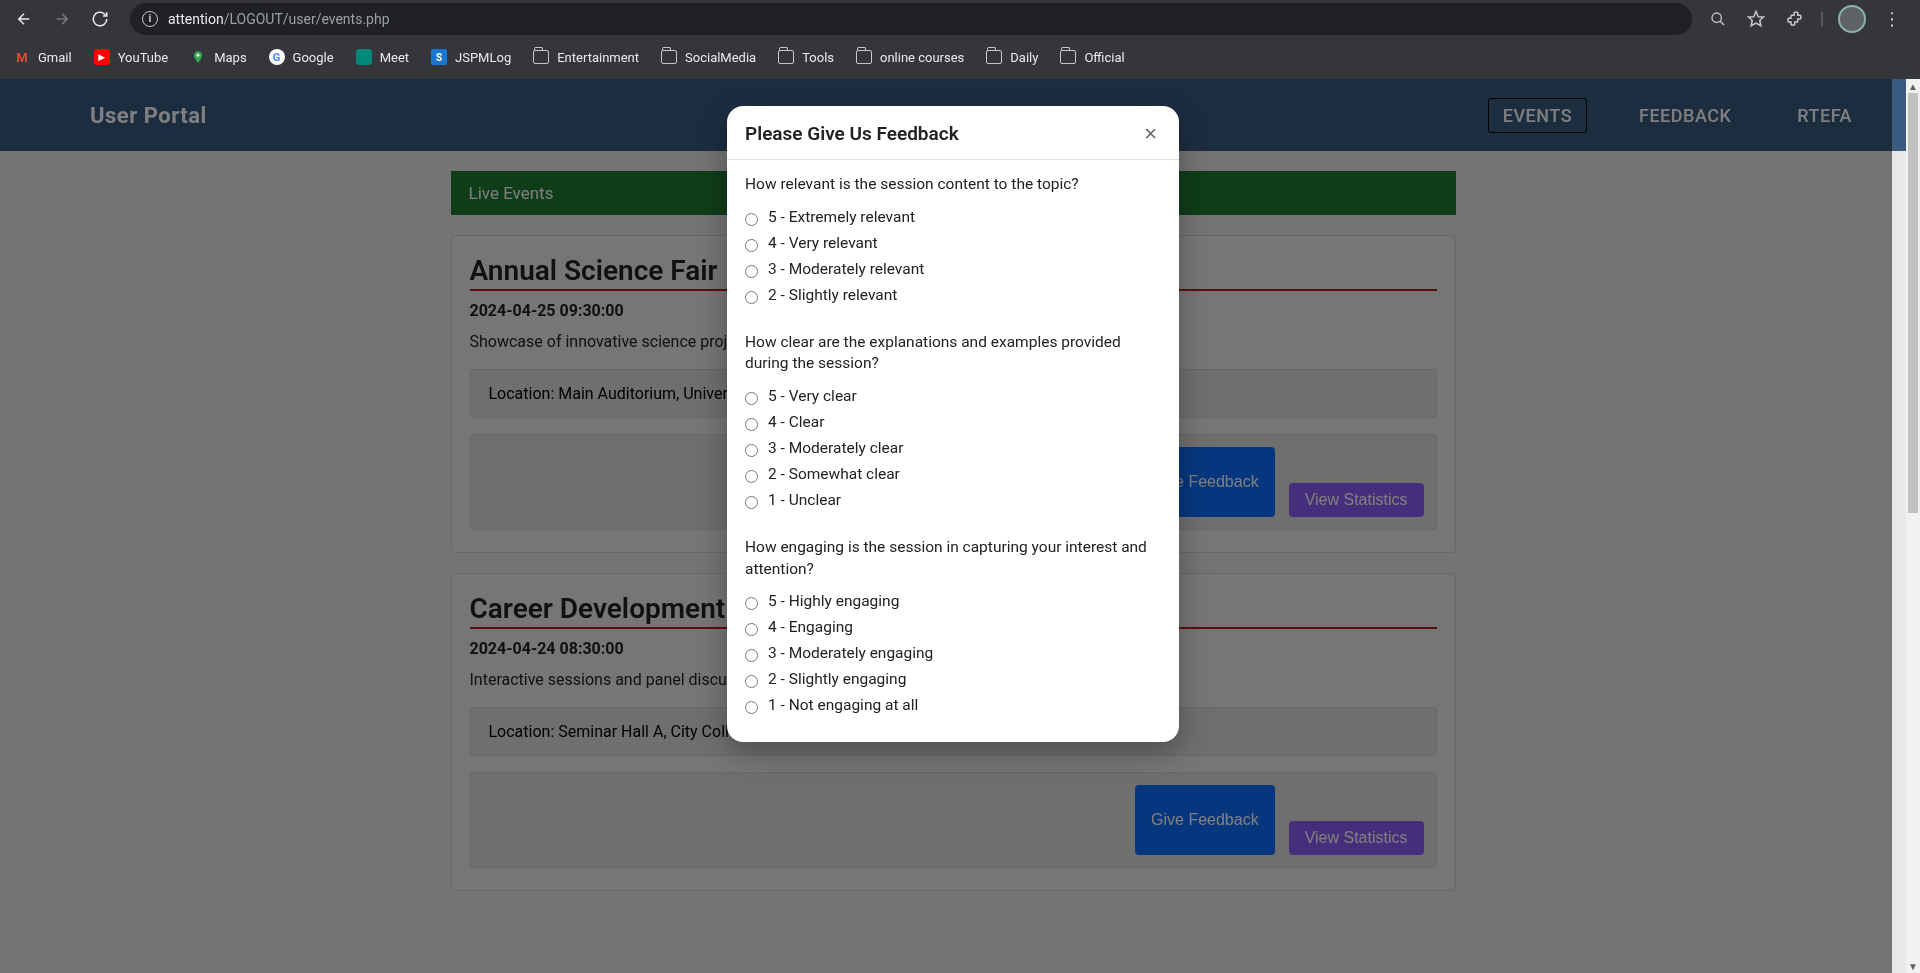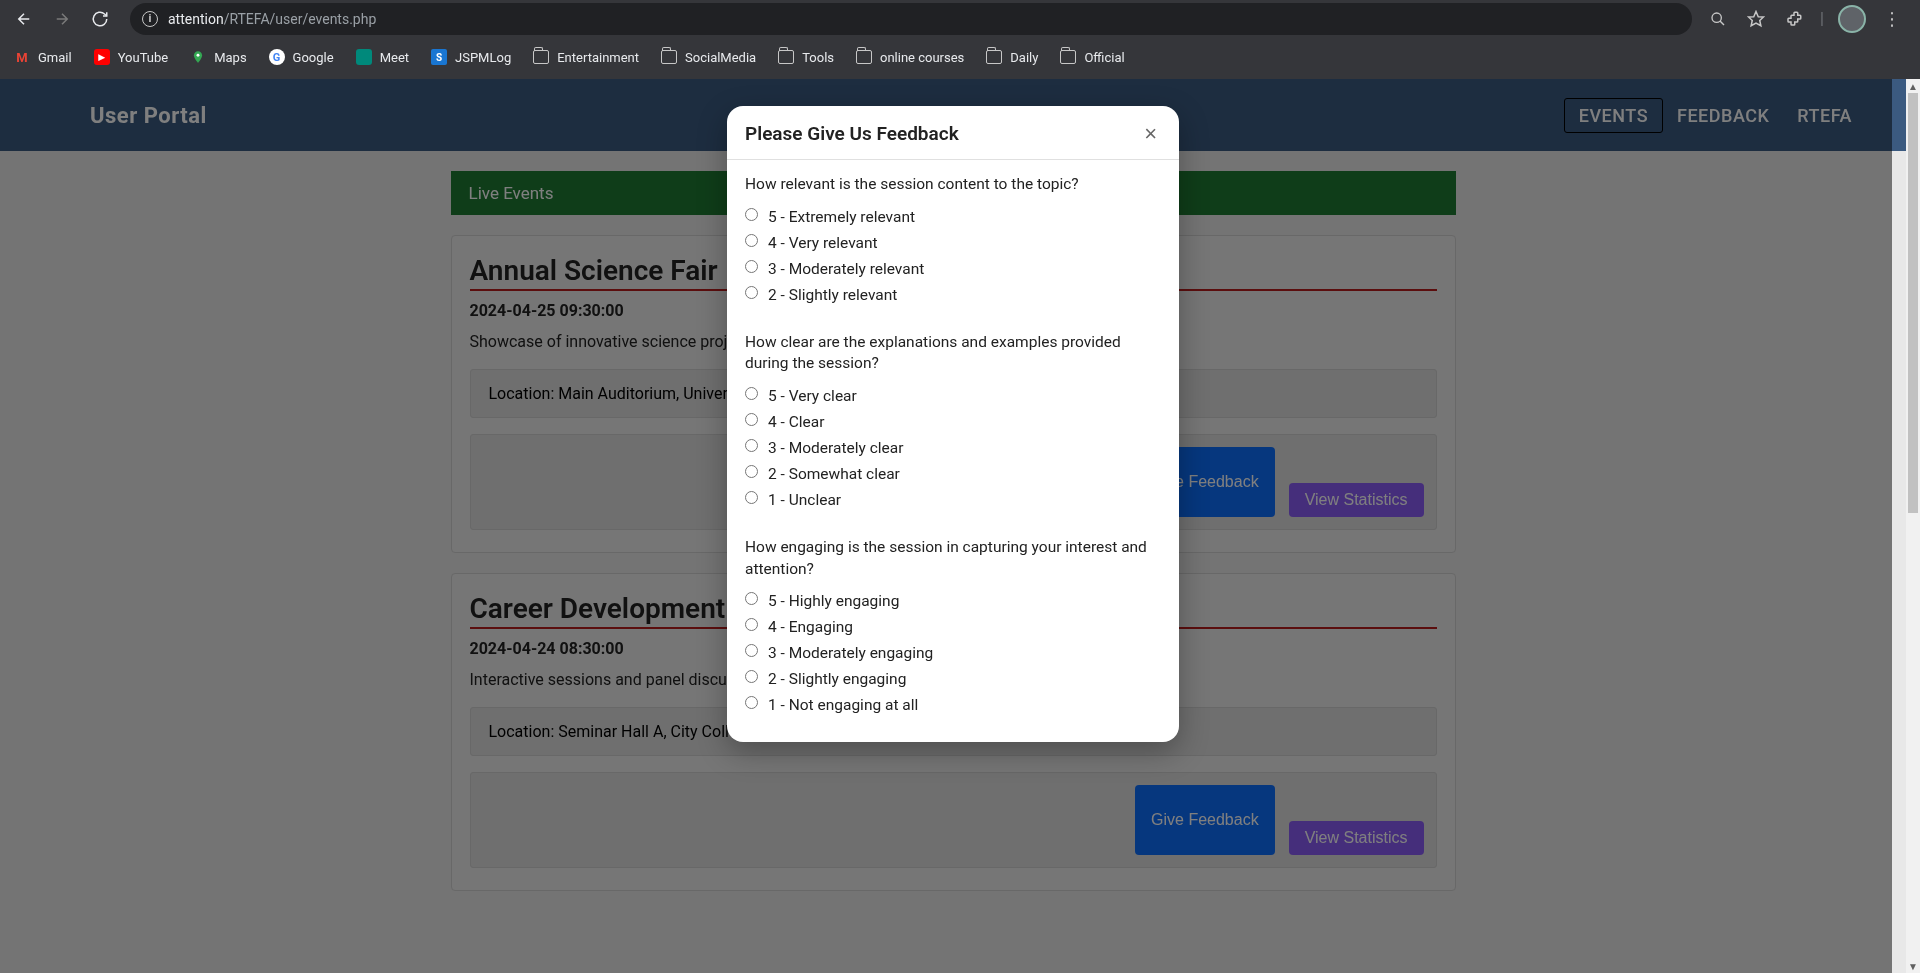--- a/index.html
+++ b/index.html
@@ -50,21 +50,21 @@
 .scroll-arrow { position:absolute; right:0; width:14px; height:14px; display:flex; align-items:center; justify-content:center; font-size:10px; color:#606060;}
 .scroll-arrow.up { top:0;}
 .scroll-arrow.down { bottom:0;}
 
 
 .app-header {
   background:#3b5a80; height:72px; display:flex; align-items:center;
   justify-content:space-between; padding:0 40px 0 90px; color:#fff;
 }
 .app-title { font-size:22px; font-weight:700; letter-spacing:0.5px;}
-.app-nav { display:flex; align-items:center;}
+.app-nav { display:flex; gap:38px; align-items:center;}
 .app-nav-link { color:#fff; font-size:18px; font-weight:500; letter-spacing:0.5px; padding:6px 14px;}
 .app-nav-link.active { border:1px solid #000; background:#3b5a80; border-radius:3px;}
 
 
 .content { padding:20px 0 40px; }
 .content-inner { width:1005px; margin:0 auto;}
 .section-header { background:#1e7a33; color:#fff; padding:12px 18px; font-size:17px;}
 .event-card {
   border:1px solid #d0d0d0; border-radius:4px; background:#ececec; padding:18px 18px 22px;
   margin-top:20px;
@@ -82,21 +82,21 @@
 .backdrop { position:absolute; left:0; right:14px; top:0; bottom:0; background:rgba(0,0,0,0.5);}
 .modal {
   position:absolute; left:50%; transform:translateX(-50%); top:27px;
   width:452px; background:#fff; border-radius:16px; box-shadow:0 10px 30px rgba(0,0,0,0.3);
 }
 .modal-header { display:flex; justify-content:space-between; align-items:center; padding:16px 18px 14px; border-bottom:1px solid #e0e0e0;}
 .modal-title { font-size:19px; font-weight:600; color:#222;}
 .modal-close { font-size:22px; color:#666; background:none; border:none; line-height:1; padding:0 4px;}
 .modal-body { padding:14px 18px 20px; font-size:15.5px; color:#222;}
 .question { margin-bottom:12px; line-height:1.4;}
-.option { display:flex; align-items:flex-start; gap:10px; margin-bottom:8px;}
+.option { display:flex; align-items:flex-end; gap:10px; margin-bottom:8px;}
 .option input { width:13px; height:13px;}
 .qgroup { margin-bottom:28px;}
 .qgroup:last-child{ margin-bottom:0;}
 </style>
 </head>
 <body>
 
 <div class="browser-chrome">
   <div class="toolbar-row">
     <button class="nav-btn">
@@ -111,21 +111,21 @@
     </button>
     <button class="nav-btn">
       <svg width="18" height="18" viewBox="0 0 24 24" fill="none" stroke="#e8eaed" stroke-width="2">
           <path d="M21 12a9 9 0 1 1-3-6.7L21 8"></path>
           <path d="M21 3v5h-5"></path>
         </svg>
     </button>
     <div class="url-bar">
       <span class="info-icon">i</span>
       <span class="url-text">
-        <span>attention</span><span class="dim">/RTEFA/user/events.php</span>
+        <span>attention</span><span class="dim">/LOGOUT/user/events.php</span>
       </span>
     </div>
     <div class="toolbar-right">
       <span class="icon-btn">
         <svg width="16" height="16" viewBox="0 0 24 24" fill="none" stroke="#c7c7c7" stroke-width="2">
             <circle cx="10" cy="10" r="7"></circle>
             <path d="M21 21l-6-6"></path>
           </svg>
       </span>
       <span class="icon-btn">

